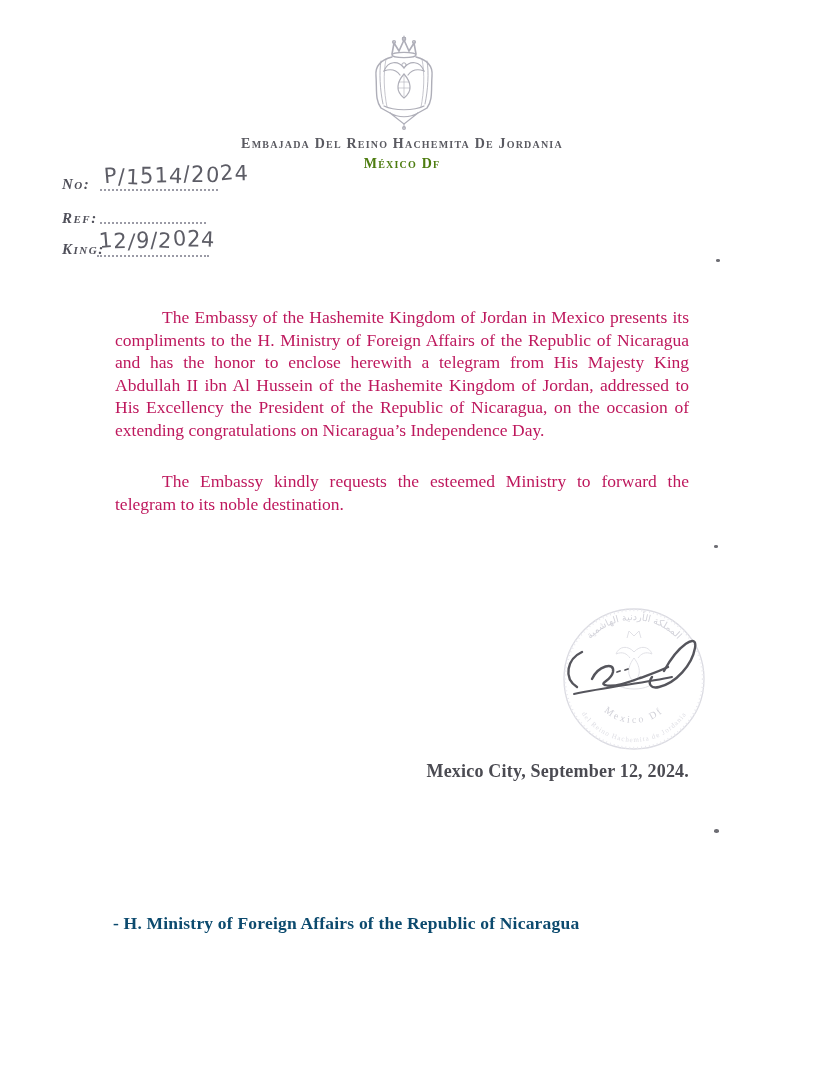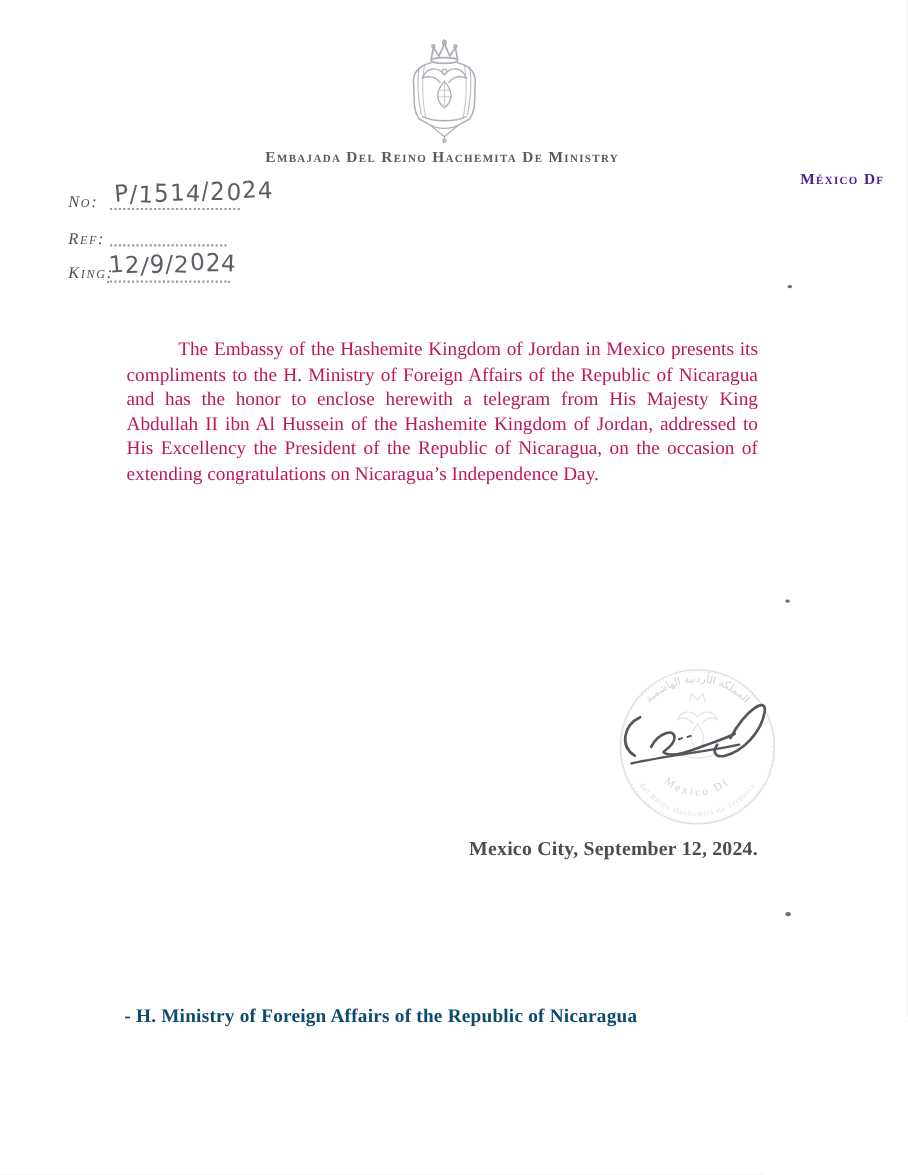--- a/index.html
+++ b/index.html
@@ -9,28 +9,28 @@
     font-family:"Liberation Serif", serif;
   }
   
   .crest{position:absolute;left:352px;top:34px;width:104px;height:96px;}
   .embassy-name{
     position:absolute;left:0;top:136px;width:804px;text-align:center;
     font-variant:small-caps;font-weight:bold;font-size:14px;letter-spacing:1.2px;
     color:#5a5a61;
   }
   .embassy-city{
-    position:absolute;left:0;top:156px;width:804px;text-align:right;
+    position:absolute;left:0;top:156px;width:804px;text-align:center;
     font-variant:small-caps;font-weight:bold;font-size:14px;letter-spacing:1.2px;
-    color:#4c1d95;
+    color:#4d7c0f;
   }
   
   .ref-label{
     position:absolute;left:62px;
-    font-style:italic;font-variant:small-caps;font-weight:normal;
+    font-style:italic;font-variant:small-caps;font-weight:bold;
     font-size:15px;letter-spacing:1.5px;color:#50505a;
   }
   .dotline{
     position:absolute;border-bottom:2px dotted #9b9ba6;height:14px;
   }
   .hand{
     position:absolute;
     font-family:"DejaVu Sans", sans-serif;
     color:#5d5d66;letter-spacing:1px;white-space:nowrap;
     transform:rotate(-1.6deg);
@@ -92,35 +92,36 @@
       <path d="M52 40 C45 48 43 57 52 64 C61 57 59 48 52 40 Z" stroke-width="1.2"></path>
       <path d="M47 48 h10 M46 54 h12 M52 42 v20" stroke-width="0.6"></path>
 
       <path d="M32 72 C42 77 62 77 72 72" stroke-width="1.2"></path>
       <path d="M38 79 C46 84 58 84 66 79 L52 90 Z" stroke-width="1.1"></path>
       <path d="M52 90 v3" stroke-width="1"></path>
         <circle cx="52" cy="94" r="1.3"></circle>
     </svg>
   </div>
 
-  <div class="embassy-name">Embajada Del Reino Hachemita De Ministry</div>
+  <div class="embassy-name">Embajada Del Reino Hachemita De Jordania</div>
   <div class="embassy-city">México Df</div>
 
   <span class="ref-label" style="top:176px">No:</span>
   <span class="dotline" style="left:100px;top:175px;width:118px"></span>
   <span class="hand" style="left:104px;top:163px;font-size:21px"><span>P</span><span>/</span><span>1</span><span>5</span><span>1</span><span>4</span><span>/</span><span>2</span><span>0</span><span>2</span><span>4</span></span>
 
   <span class="ref-label" style="top:210px">Ref:</span>
   <span class="dotline" style="left:100px;top:208px;width:106px"></span>
 
   <span class="ref-label" style="top:241px">King:</span>
   <span class="dotline" style="left:97px;top:241px;width:112px"></span>
   <span class="hand" style="left:99px;top:228px;font-size:21px"><span>1</span><span>2</span><span>/</span><span>9</span><span>/</span><span>2</span><span>0</span><span>2</span><span>4</span></span>
 
   <div class="para" style="top:306px">The Embassy of the Hashemite Kingdom of Jordan in Mexico presents its compliments to the H. Ministry of Foreign Affairs of the Republic of Nicaragua and has the honor to enclose herewith a telegram from His Majesty King Abdullah II ibn Al Hussein of the Hashemite Kingdom of Jordan, addressed to His Excellency the President of the Republic of Nicaragua, on the occasion of extending congratulations on Nicaragua’s Independence Day.</div>
+  <div class="para" style="top:470px">The Embassy kindly requests the esteemed Ministry to forward the telegram to its noble destination.</div>
 
   <div class="seal">
     <svg viewBox="0 0 150 150" width="150" height="150">
       <defs>
         <path id="arcTop" d="M 16 75 A 59 59 0 0 1 134 75"></path>
         <path id="arcBotIn" d="M 31 75 A 44 44 0 0 0 119 75"></path>
         <path id="arcBotOut" d="M 12 75 A 63 63 0 0 0 138 75"></path>
       </defs>
       <circle cx="75" cy="75" r="70" fill="none" stroke="#cfcfd8" stroke-width="1.3"></circle>
       <circle cx="75" cy="75" r="69" fill="none" stroke="#e2e2e9" stroke-width="2.4" stroke-dasharray="1 3"></circle>

